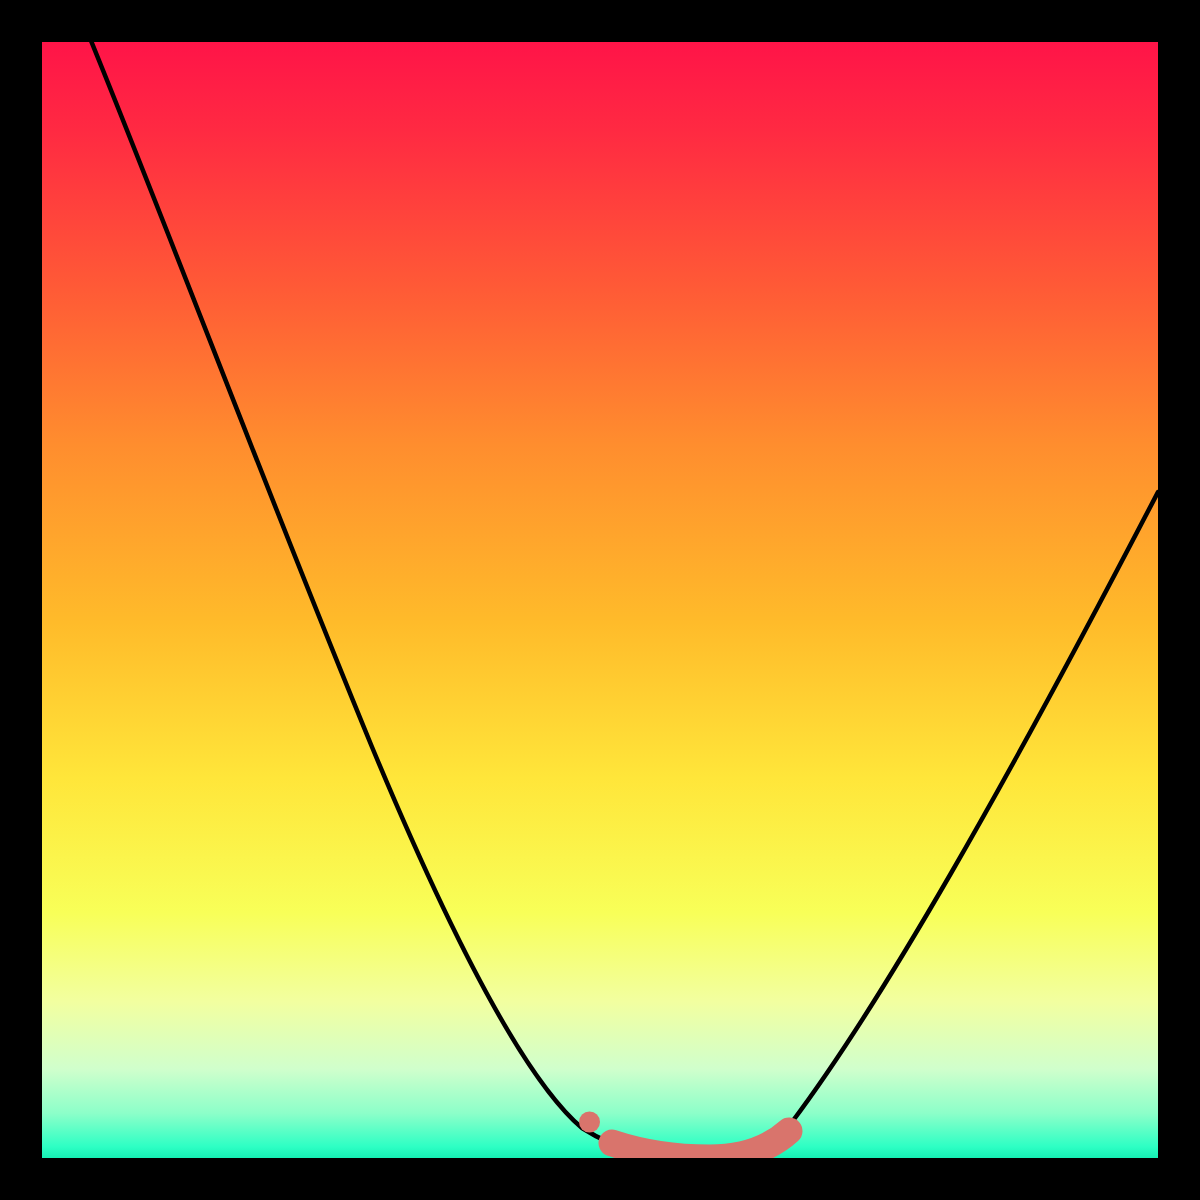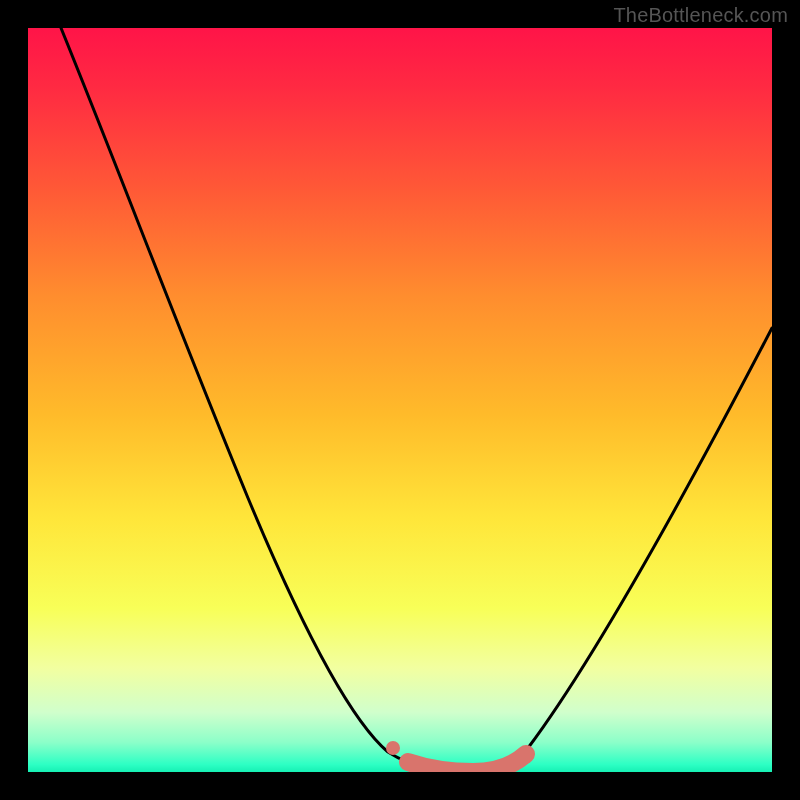--- a/index.html
+++ b/index.html
@@ -64,21 +64,20 @@
     font-size: 20px;
     letter-spacing: 0.2px;
     user-select: none;
   }
 </style>
 </head>
 <body>
 
 <div class="frame">
 
-  <div class="attribution">TheBottleneck.com</div>
 
   <div class="plot-area">
     <div class="gradient-bg"></div>
 
     <svg class="curve-svg" viewBox="0 0 744 744" preserveAspectRatio="none">
       <path d="M 33 0
                C 90 140, 150 300, 220 470
                C 270 590, 320 690, 360 724
                C 385 740, 405 742, 430 742
                C 455 742, 475 740, 500 720

